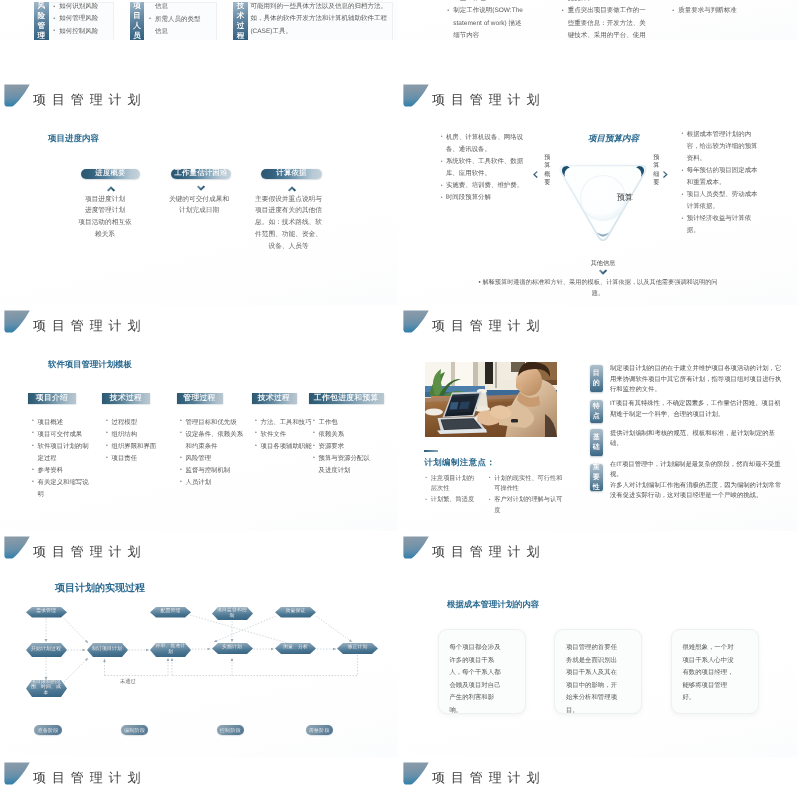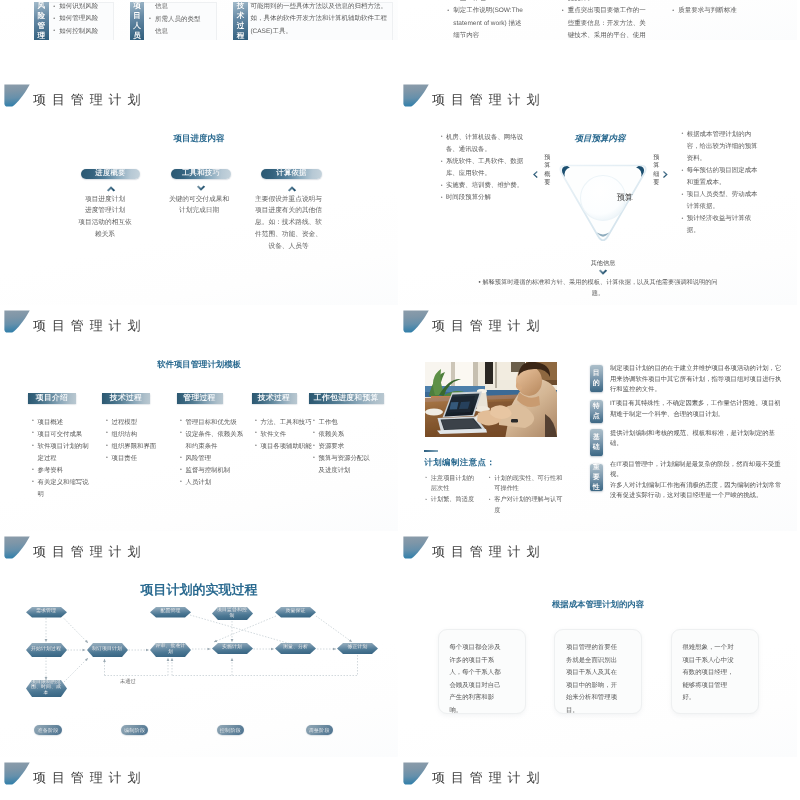--- a/index.html
+++ b/index.html
@@ -6,21 +6,21 @@
 
   html,body{margin:0;padding:0;background:#fff;}
   body{width:800px;height:800px;overflow:hidden;font-family:"Liberation Sans",sans-serif;
        -webkit-font-smoothing:antialiased;text-rendering:geometricPrecision;}
   .page{position:relative;width:800px;height:800px;background:#fff;}
   .slide{position:absolute;width:398px;height:224px;overflow:hidden;
          background:linear-gradient(168deg,#ffffff 0%,#ffffff 62%,#fefefe 82%,#fbfcfd 100%);}
   .deco{position:absolute;line-height:0;}
   .htitle{position:absolute;left:33px;top:11px;font-size:13px;letter-spacing:5.9px;
           color:#3c3c3c;font-weight:400;line-height:15px;white-space:nowrap;}
-  .ctr-title{position:absolute;font-weight:700;color:#2a6a90;white-space:nowrap;text-align:center;}
+  .ctr-title{position:absolute;font-weight:700;color:#2a6a90;white-space:nowrap;margin-left:48px;}
 
   
   .pill{position:absolute;height:9.6px;border-radius:5px;
         background:linear-gradient(95deg,#2a5872 0%,#34627e 20%,#527f9b 42%,#89aabe 64%,#b7c9d5 84%,#c5d3dc 100%);
         color:#f4f8fb;font-size:7.4px;font-weight:700;letter-spacing:.2px;
         display:flex;align-items:center;justify-content:center;
         box-shadow:0 .6px 1.3px rgba(40,70,95,.30);text-shadow:0 .4px .6px rgba(20,45,65,.35);}
   .chev{position:absolute;width:15px;height:7.5px;line-height:0;}
   .ptext{position:absolute;font-size:6.7px;color:#606060;line-height:11.8px;text-align:center;
          white-space:pre-line;}
@@ -148,21 +148,21 @@
             <stop offset="0" stop-color="#96aab6"></stop>
             <stop offset="0.5" stop-color="#4d768f"></stop>
             <stop offset="1" stop-color="#1d4c69"></stop>
           </linearGradient>
           <path d="M1.5 9.2 L9 2.0 L16.5 9.2 L13.6 11.4 L9 7.0 L4.4 11.4 Z" fill="url(#u1)"></path>
         </svg></div>
       <div class="ptext" style="left:76.5px;top:113px;width:57px;">项目进度计划
 进度管理计划
 项目活动的相互依赖关系</div>
       <div class="pill" style="left:171px;top:88.5px;width:60px;">
-        <span>工具和技巧</span>
+        <span>工作量估计困难</span>
       </div>
       <div class="chev" style="left:196px;top:104.5px;width:10px;height:7px;"><svg viewBox="0 0 18 12" width="10" height="7">
           <linearGradient id="u2" x1="0" y1="0" x2="1" y2="0.3">
             <stop offset="0" stop-color="#96aab6"></stop>
             <stop offset="0.5" stop-color="#4d768f"></stop>
             <stop offset="1" stop-color="#1d4c69"></stop>
           </linearGradient>
           <path d="M1.5 2.8 L4.4 0.6 L9 5.0 L13.6 0.6 L16.5 2.8 L9 10.0 Z" fill="url(#u2)"></path>
         </svg></div>
       <div class="ptext" style="left:167px;top:113px;width:64px;">关键的可交付成果和计划完成日期</div>
@@ -452,21 +452,21 @@
       <svg viewBox="0 0 52 46" width="26" height="23">
        <linearGradient id="dge" x1="0.25" y1="0" x2="0.35" y2="1">
          <stop offset="0" stop-color="#8b9caa"></stop>
          <stop offset="0.30" stop-color="#7e96a8"></stop>
          <stop offset="0.62" stop-color="#6690ab"></stop>
          <stop offset="1" stop-color="#2e7eaa"></stop>
           </linearGradient>
        <path d="M0.8 0.8 H51.5 C40 22 26 38 16.5 45.2 H7 Q0.8 45.2 0.8 39 Z" fill="url(#dge)"></path>
       </svg></div>
       <div class="htitle">项目管理计划</div>
-      <div class="ctr-title" style="left:0;top:48.5px;width:398px;font-size:13px;">项目计划的实现过程</div>
+      <div class="ctr-title" style="left:7px;top:48.5px;width:398px;font-size:10px;">项目计划的实现过程</div>
       <svg width="398" height="224" viewBox="0 0 398 224" style="position:absolute;left:0;top:0;">
         <defs>
           <marker id="ar" markerWidth="5" markerHeight="5" refX="4.2" refY="2.5" orient="auto">
             <path d="M0.2 0.7 L4.4 2.5 L0.2 4.3 Z" fill="#9aa8b1"></path>
           </marker>
           <marker id="dm" markerWidth="4" markerHeight="4" refX="2" refY="2" orient="auto">
             <circle cx="2" cy="2" r="1.2" fill="none" stroke="#9aa8b1" stroke-width="0.6"></circle>
           </marker>
         </defs>
         <path d="M46 85 V109" stroke="#c3ccd2" stroke-width="0.75" stroke-dasharray="1.5 1.5" fill="none" marker-end="url(#ar)"></path>

